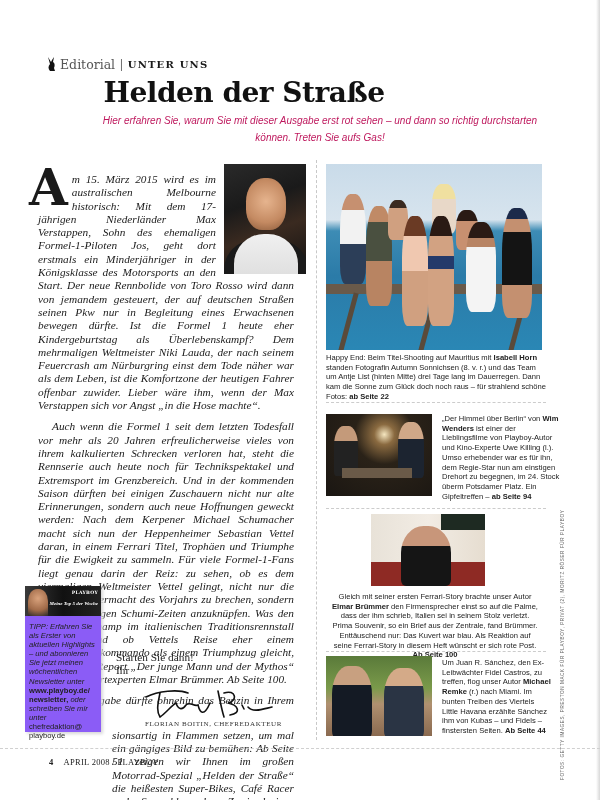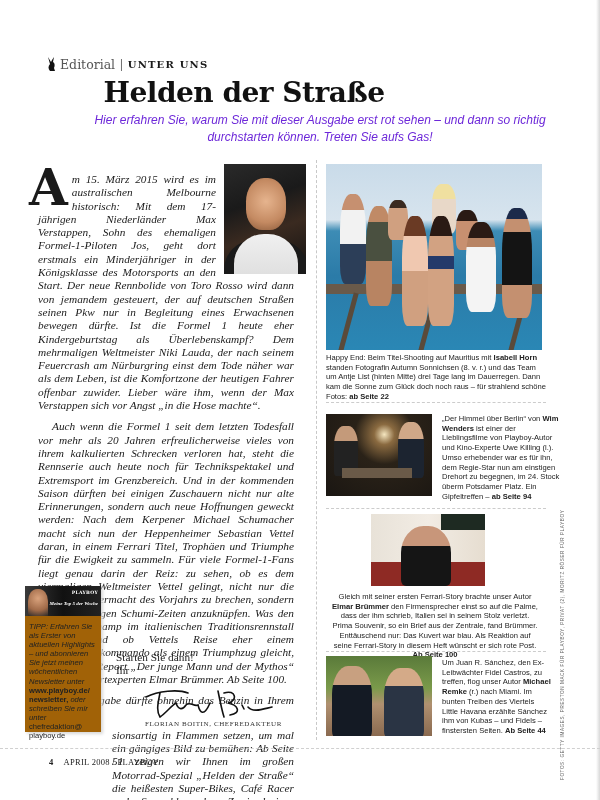--- a/index.html
+++ b/index.html
@@ -5,34 +5,34 @@
   html, body { margin:0; padding:0; background:#fff; }
   body { width:600px; height:800px; position:relative; overflow:hidden; font-family:"Liberation Serif", serif; color:#1a1a1a; }
 
   .header { position:absolute; left:47px; top:56px; display:flex; align-items:center; gap:3px; font-size:13px;text-align:right; }
   .bunny { width:10px; height:14px; display:inline-block; }
   .header .section { font-family:"DejaVu Serif", serif; color:#555; font-size:12.5px; }
   .header .sep { color:#222; font-size:13px; margin:0 2px; }
   .header .sub { font-family:"DejaVu Serif", serif; font-weight:bold; letter-spacing:1.2px; font-size:10px; }
 
   .title { position:absolute; left:0; width:488px; top:76px; text-align:center; font-family:"DejaVu Serif", serif; font-weight:900; font-size:28px; letter-spacing:-0.5px; color:#111; }
-  .deck { position:absolute; left:90px; width:460px; top:112px; text-align:center; font-family:"Liberation Sans", sans-serif; font-style:italic; font-size:12px; line-height:17px; color:#6d28d9; }
+  .deck { position:absolute; left:90px; width:460px; top:112px; text-align:center; font-family:"Liberation Sans", sans-serif; font-style:italic; font-size:10px; line-height:17px; color:#be185d; }
 
   .body-col { position:absolute; left:30px; top:165px; width:272px; font-size:11.3px; line-height:13.3px; text-align:justify; }
   .body-col p { margin:8px;font-style:italic; }
   .dropcap { float:left; font-family:"DejaVu Serif", serif; font-weight:900; font-size:50px; line-height:40px; margin:3px 4px 0 -1px; }
   .portrait { float:right; width:82px; height:110px; margin:-1px -4px 4px 8px; background:linear-gradient(160deg,#2a2a2a 0%,#1a1a1a 35%,#3a2a20 60%,#111 100%); position:relative; overflow:hidden; }
   .portrait::before { content:""; position:absolute; left:22px; top:14px; width:40px; height:52px; border-radius:45% 45% 40% 40%; background:radial-gradient(circle at 50% 45%, #e6b48e 0%, #c48a62 60%, #8a5a3a 100%); }
   .portrait::after { content:""; position:absolute; left:10px; top:70px; width:64px; height:50px; border-radius:30px 30px 0 0; background:linear-gradient(#f0f0f0, #dcdcdc); box-shadow: -10px 6px 0 #1a1a1a, 10px 6px 0 #1a1a1a; }
   .indent { text-indent:14px; }
   .tail { margin-left:82px !important; }
 
   .vdash { position:absolute; left:316px; top:160px; height:580px; border-left:1px dashed #c8c8c8; }
 
-  .tipbox { position:absolute; left:25px; top:586px; width:76px; height:146px; background:#a16207; box-shadow:2px 2px 3px #d8d8d8; }
+  .tipbox { position:absolute; left:25px; top:586px; width:76px; height:146px; background:#8b5cf6; box-shadow:2px 2px 3px #d8d8d8; }
   .tip-banner { width:76px; height:30px; background:linear-gradient(90deg,#3a3a3a,#111 50%,#222); position:relative; color:#fff; }
   .tip-banner .face { position:absolute; left:3px; top:3px; width:20px; height:27px; border-radius:45% 45% 0 0; background:radial-gradient(circle at 50% 35%, #d9a27c 0%, #a06a48 60%, #2a2a2a 100%); }
   .tip-banner .brand { position:absolute; right:3px; top:4px; font-size:4.5px; font-weight:bold; font-family:"DejaVu Serif", serif; letter-spacing:0.3px; }
   .tip-banner .top5 { position:absolute; right:3px; top:15px; font-size:5px; font-style:italic; font-weight:bold; font-family:"Liberation Serif", serif; }
   .tip-text { padding:6px 4px 0 4px; font-family:"Liberation Sans", sans-serif; font-style:italic; font-size:7.6px; line-height:9.1px; color:#222; }
   .tip-text b { font-style:normal; font-weight:bold; }
   .tip-text .plain { font-style:normal; }
 
   .closing { position:absolute; left:116px; top:651px; font-size:11.3px; line-height:13.3px; }
   .signature { position:absolute; left:138px; top:683px; width:135px; height:40px; }

